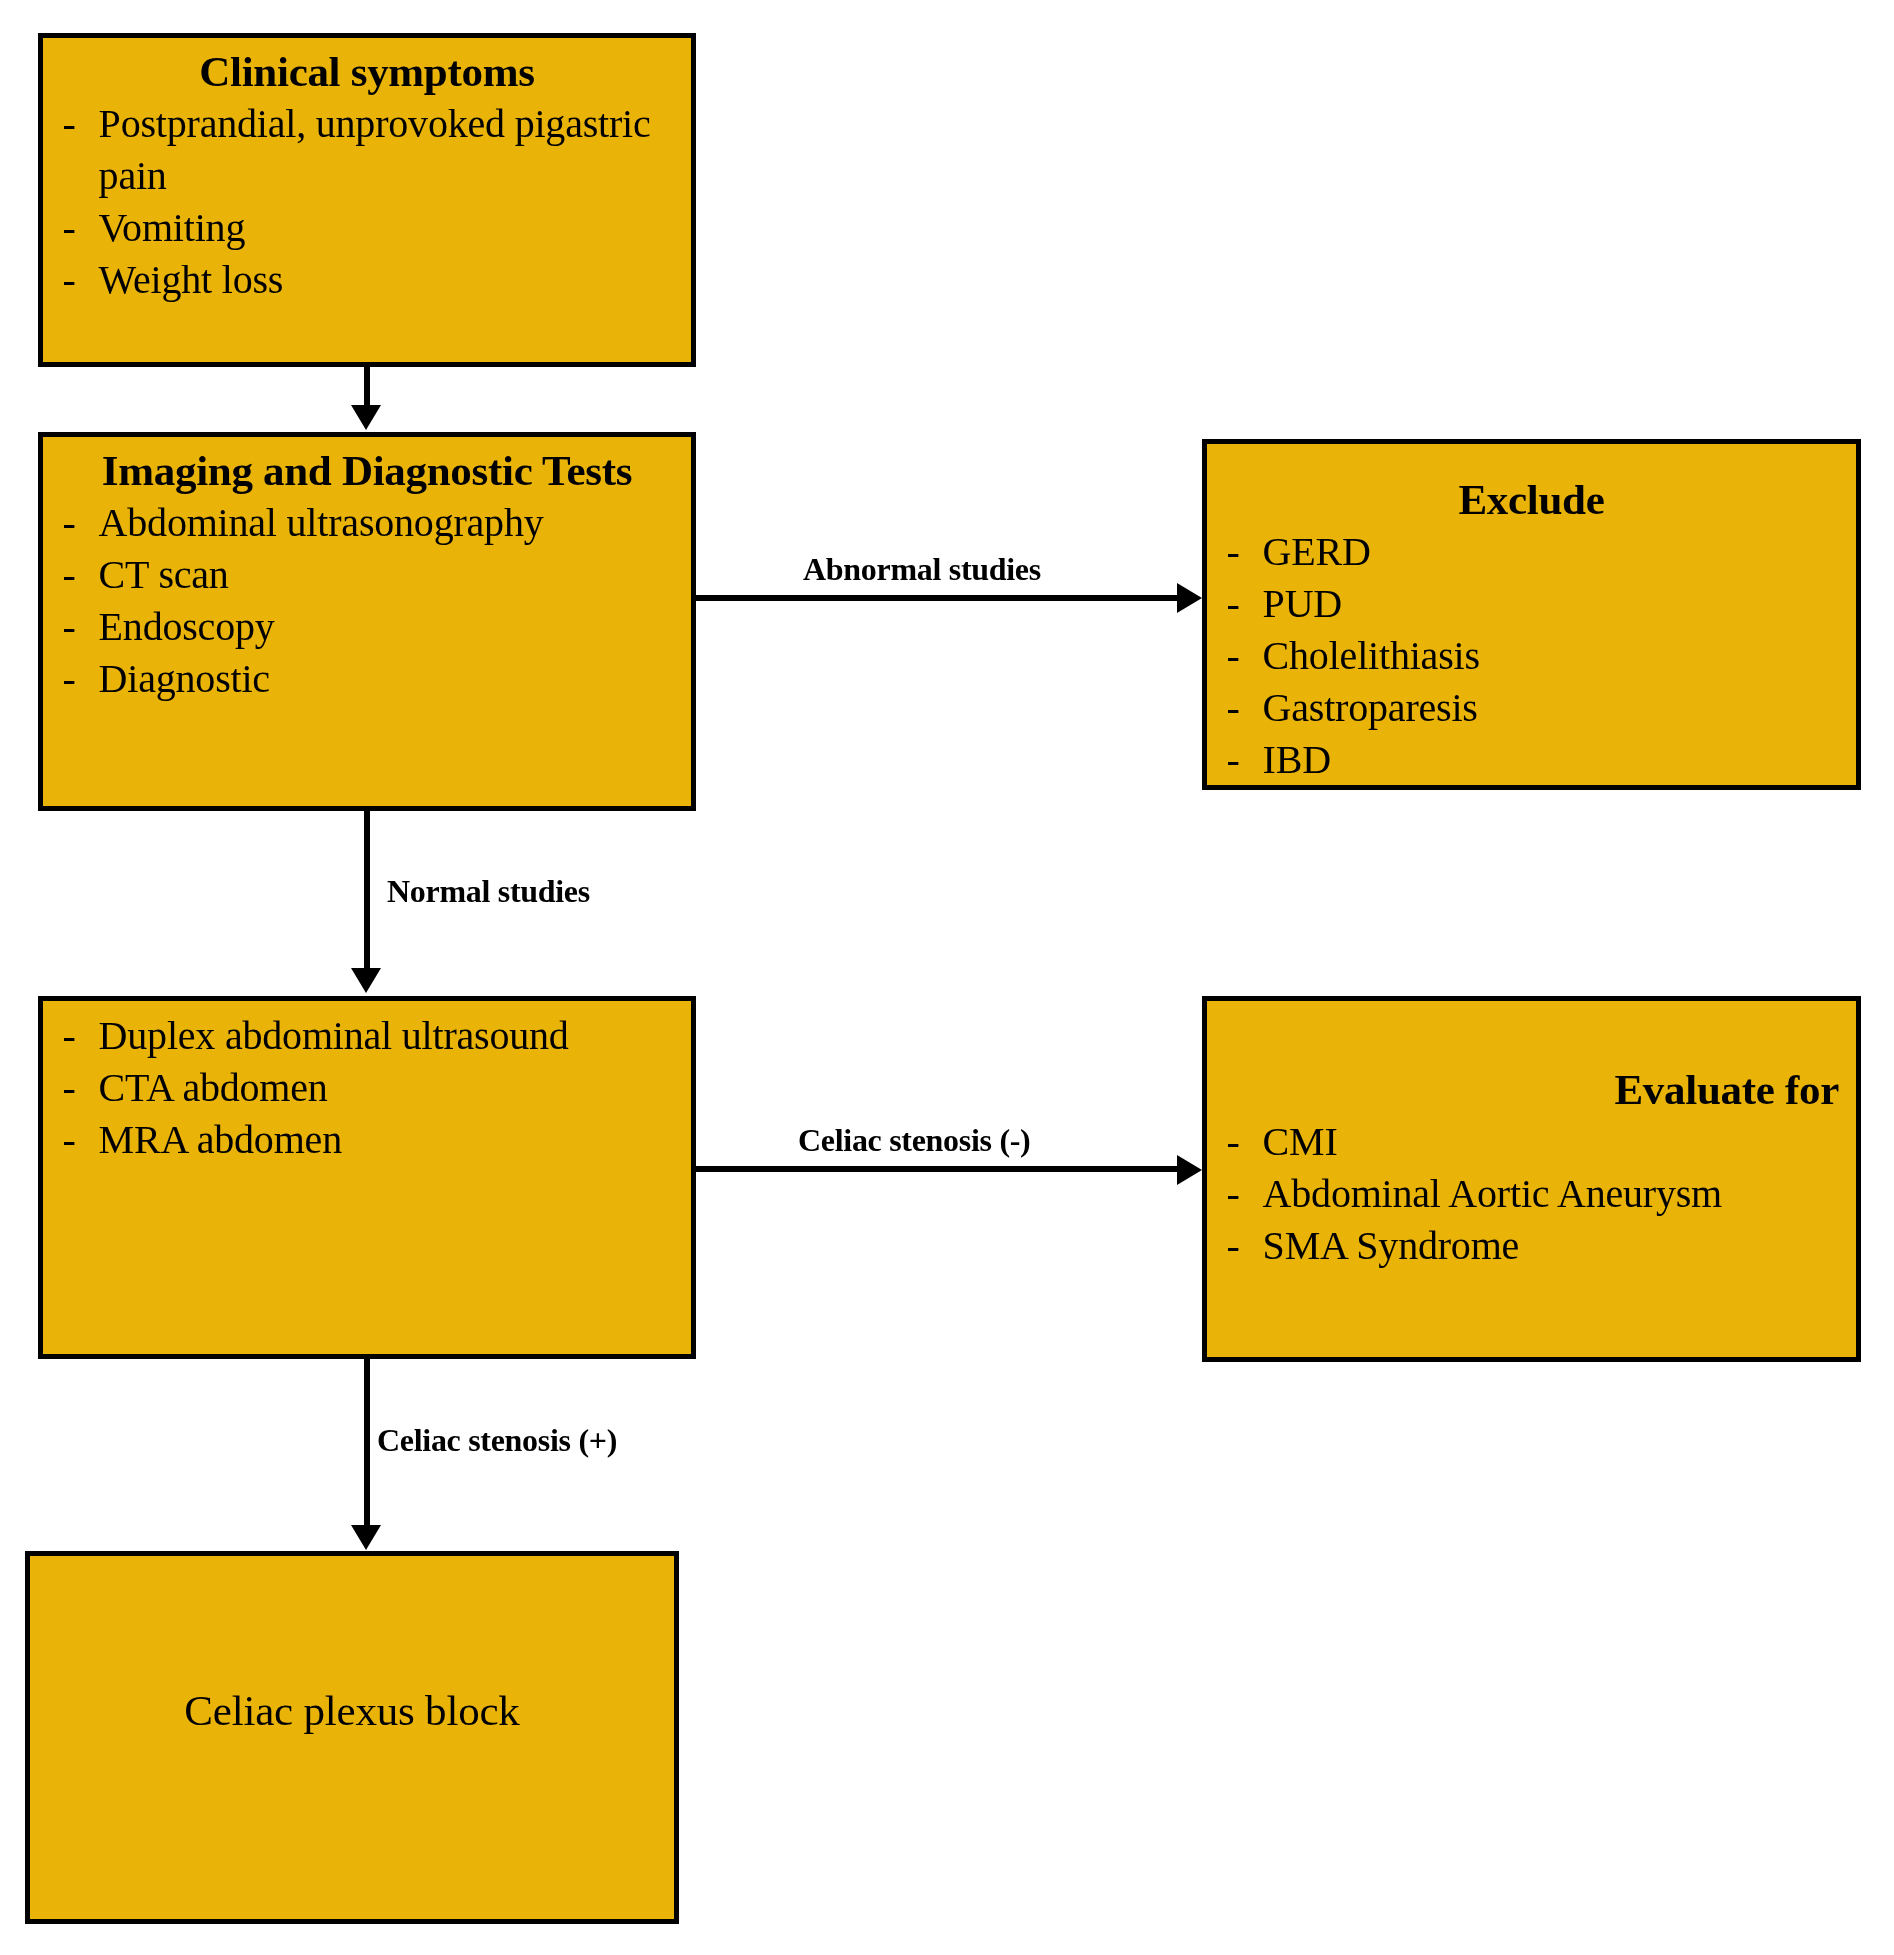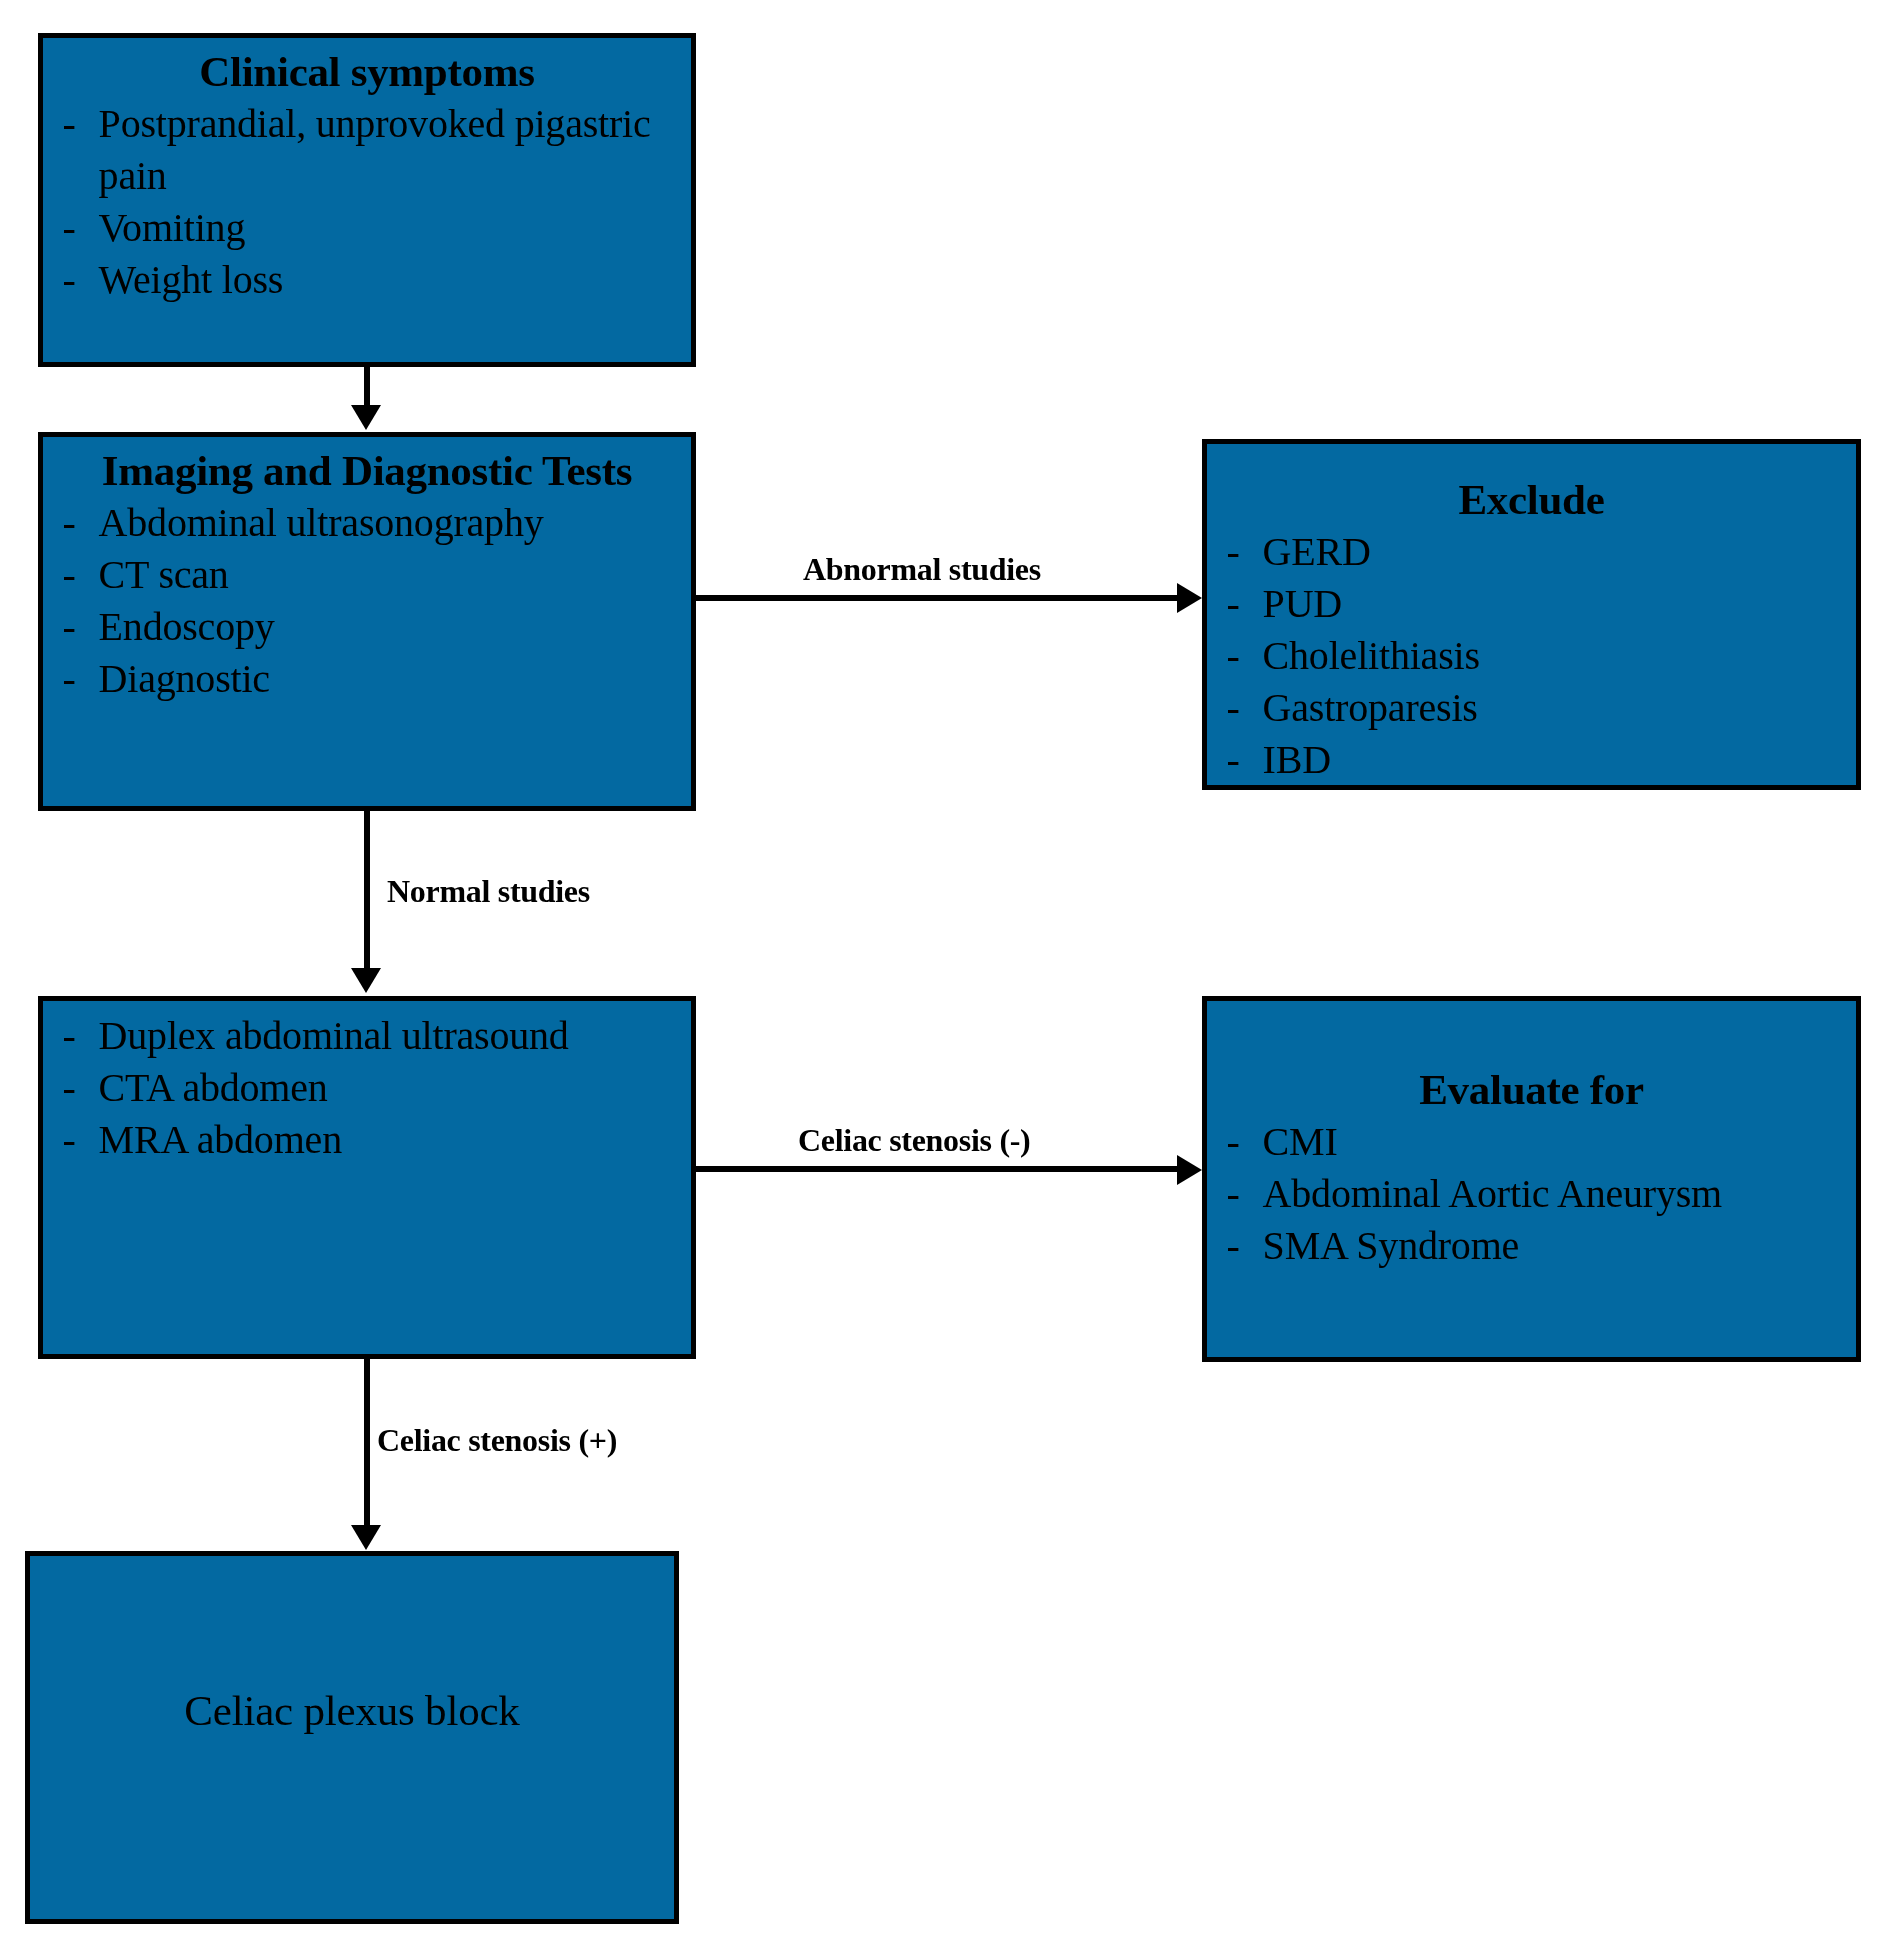--- a/index.html
+++ b/index.html
@@ -21,21 +21,21 @@
     left: 0; top: 0;
     width: 1895px;
     height: 1955px;
   }
 
   
   .node {
     position: absolute;
     box-sizing: border-box;
     border: 5.9px solid #000000;
-    background: #0369a1;
+    background: #eab308;
     padding: 9px 17px 9px 17px;
   }
 
   .node-title {
     font-weight: bold;
     text-align: center;
     font-size: 43px;
     line-height: 1.16;
     letter-spacing: -0.3px;
     margin: 0 0 1.3px 0;
@@ -75,21 +75,21 @@
   
   #node-clinical-symptoms { left: 38px;   top: 33px;   width: 658px; height: 334px; }
   #node-imaging-tests     { left: 38px;   top: 432px;  width: 658px; height: 379px; }
   #node-exclude           { left: 1202px; top: 439px;  width: 659px; height: 351px; }
   #node-vascular-imaging  { left: 38px;   top: 996px; width: 658px; height: 363px; }
   #node-evaluate-for      { left: 1202px; top: 996px; width: 659px; height: 366px; }
   #node-celiac-block      { left: 25px;   top: 1551px; width: 654px; height: 373px; }
 
   
   #node-exclude .node-title      { margin-top: 22px; }
-  #node-evaluate-for .node-title { margin-top: 55px; }
+  #node-evaluate-for .node-title { margin-top: 55px; text-align: right; }
 
   
   .edge-line {
     position: absolute;
     background: #000000;
   }
   .v-line { width: 5.9px; }
   .h-line { height: 5.9px; }
 
   .arrow-down {

